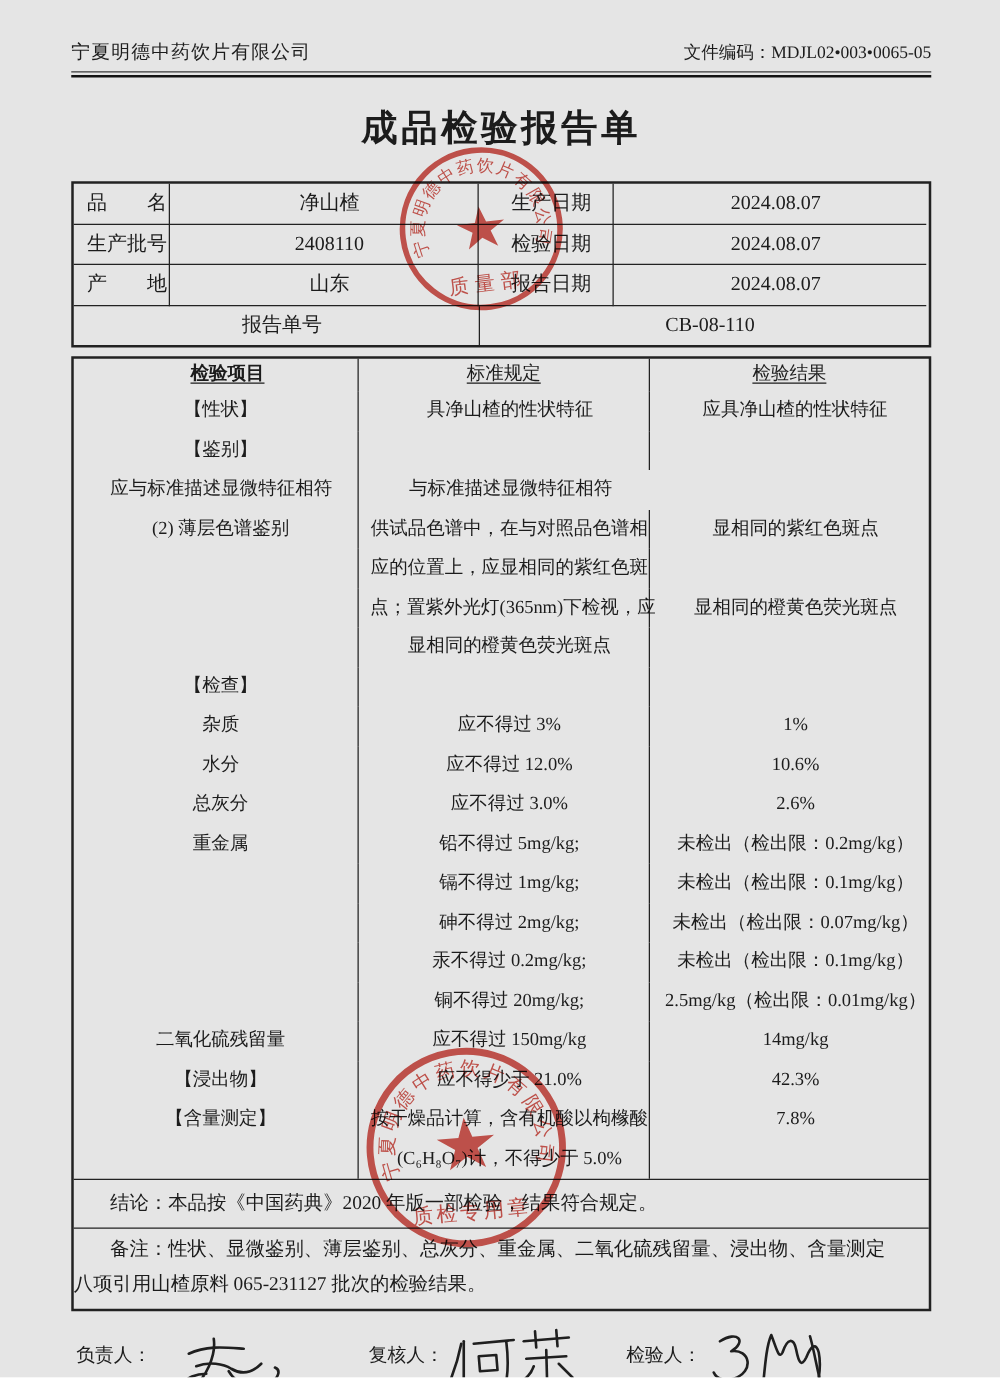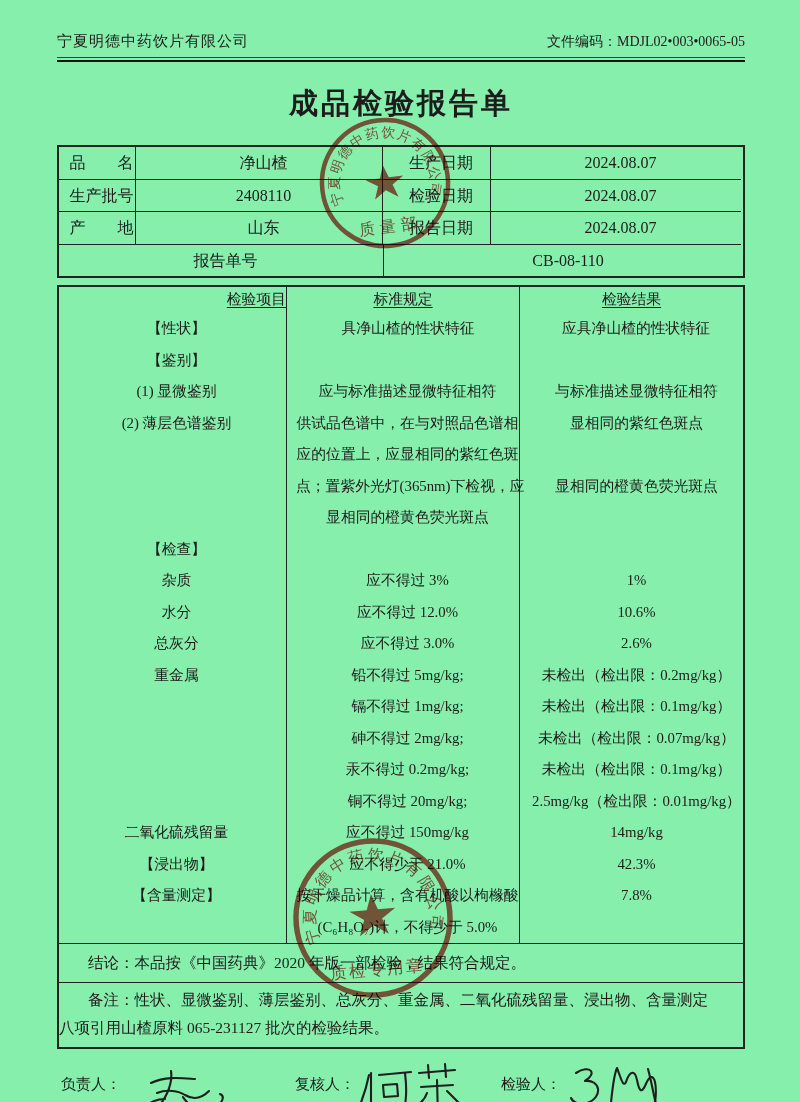--- a/index.html
+++ b/index.html
@@ -1,17 +1,17 @@
 <!DOCTYPE html>
 <html><head>
 <meta charset="utf-8">
 <style>
   html,body { margin:0; padding:0; background:#ffffff; }
   .page {
-    position:relative; width:800px; height:1102px; background:#86efac;
+    position:relative; width:800px; height:1102px; background:#e5e5e5;
     font-family:"Liberation Serif","DejaVu Serif",serif; color:#1c1c1c; overflow:hidden;
   }
   .content { position:absolute; left:57px; top:0; width:688px; }
 
   
   .tophdr { display:flex; justify-content:space-between; align-items:flex-end; padding-top:32px; }
   .company { font-size:15px; letter-spacing:1px; }
   .filecode { font-size:14px; }
   .rule1 { height:1px; background:#3a3a3a; margin-top:6px; }
   .rule2 { height:2px; background:#121212; margin-top:2px; }
@@ -27,21 +27,21 @@
   .info-row.last .info-cell { border-bottom:none; }
   .info-cell.lab { padding-left:9px; }
 
   
   .insp-table { margin-top:7px; border:2px solid #222; font-size:14.8px; }
   .irow { display:grid; grid-template-columns:228px 233px 223px; }
   .irow .c { border-right:1px solid #222; white-space:nowrap; overflow:visible; }
   .irow .c:last-child { border-right:none; }
   .ihead .c { height:26px; line-height:24px; text-align:center; }
   .ihead .c u { text-underline-offset:3px; }
-  .ihead .c.c-item { text-align:right; padding-left:19px; }
+  .ihead .c.c-item { text-align:center; padding-left:19px;font-weight:bold; }
   .tl .c { height:31.5px; line-height:31.5px;text-align:center; }
   .tl .c-item { padding-left:8px; }
   .tl .c-std  { padding-left:9px; }
   .tl .c-res  { padding-left:10px; }
 
   .concl-row { border-top:1px solid #222; height:38px; line-height:38px; font-size:15.5px; text-indent:29px; white-space:nowrap; overflow:hidden; }
   .remark-row { border-top:1px solid #222; padding:3px 0 5px 0; font-size:15.5px; }
   .remark-row .l1 { text-indent:29px; line-height:28px; white-space:nowrap; }
   .remark-row .l2 { line-height:28px; white-space:nowrap; }
 
@@ -114,21 +114,20 @@
       <div class="c c-std">应具净山楂的性状特征</div>
     </div>
 
     <div class="irow tl">
       <div class="c c-item">【鉴别】</div>
       <div class="c c-std"></div>
       <div class="c c-res"></div>
     </div>
 
     <div class="irow tl">
-      <div class="c c-item">(1) 显微鉴别</div>
       <div class="c c-std">应与标准描述显微特征相符</div>
       <div class="c c-res">与标准描述显微特征相符</div>
     </div>
 
     <div class="irow tl">
       <div class="c c-item">(2) 薄层色谱鉴别</div>
       <div class="c c-std">供试品色谱中，在与对照品色谱相</div>
       <div class="c c-res">显相同的紫红色斑点</div>
     </div>
 

